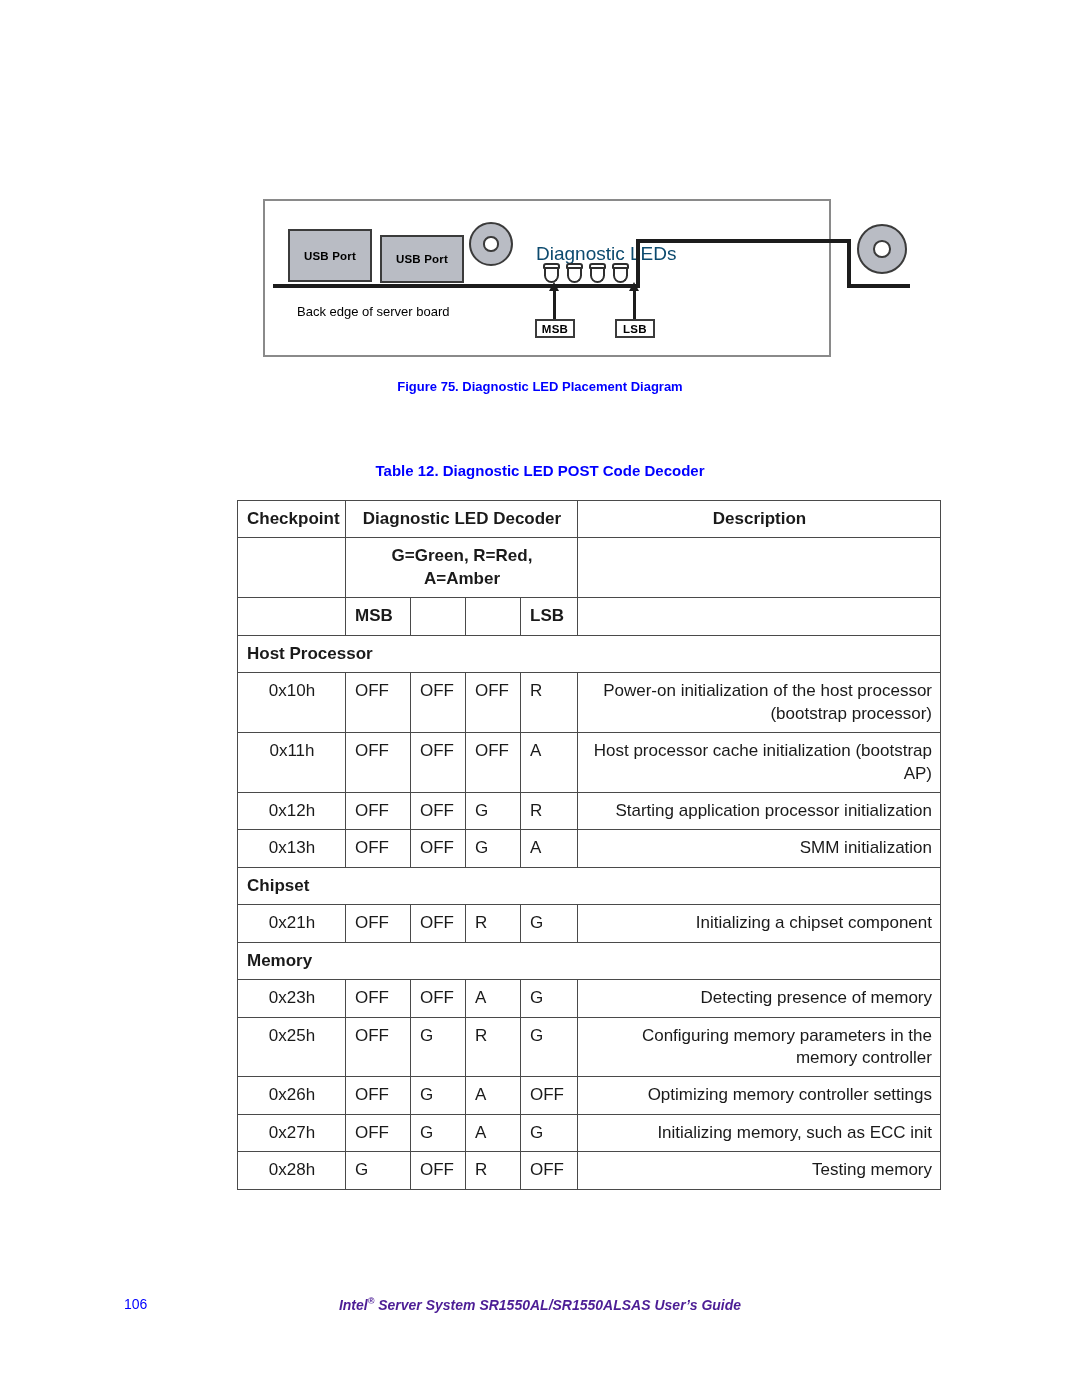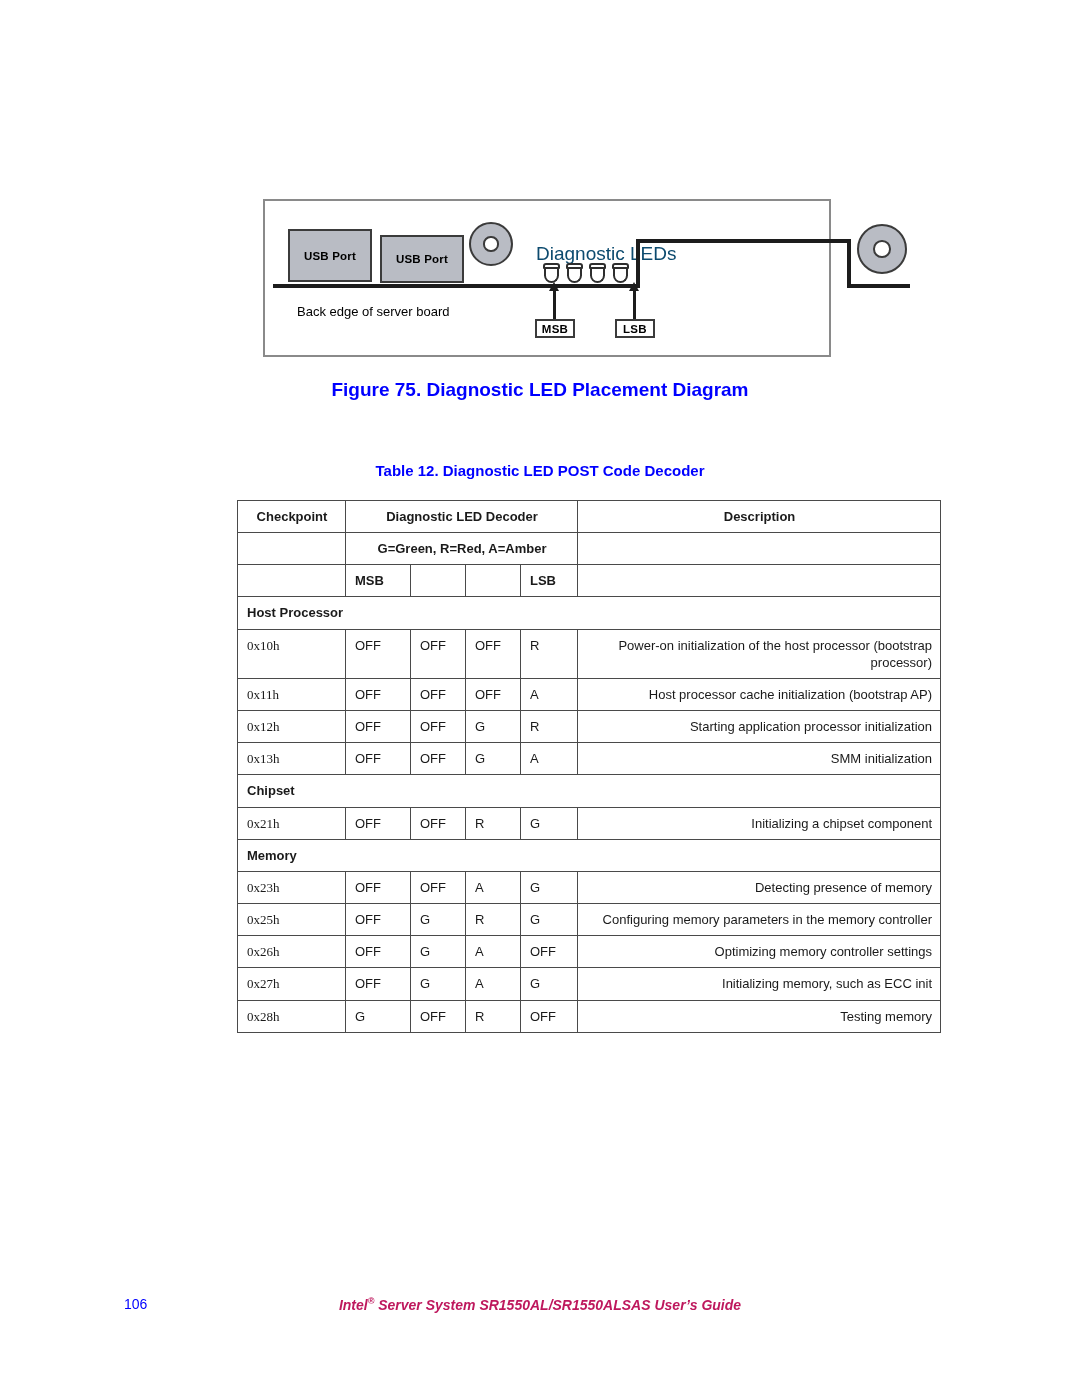--- a/index.html
+++ b/index.html
@@ -194,32 +194,32 @@
   .arrow-lsb { left: 368px; top: 89px; height: 29px; }
 
   
   .caption {
     position: absolute;
     width: 1080px;
     text-align: center;
     color: #0000ff;
     font-weight: bold;
   }
-  .fig-caption { top: 379px; left: 0; font-size: 19px; }
+  .fig-caption { top: 379px; left: 0; font-size: 13px; }
   .table-caption { top: 462px; left: 0; font-size: 15px; }
 
   
   table.decoder {
     position: absolute;
     left: 237px;
     top: 500px;
     width: 703px;
     border-collapse: collapse;
     table-layout: fixed;
-    font-size: 13px;
+    font-size: 17px;
   }
   table.decoder td {
     border: 1px solid #4a4a4a;
     padding: 7px 8px 7px 9px;
     vertical-align: top;
     line-height: 1.32;
     color: #1a1a1a;
     background: #ffffff;
   }
   td.hdr {
@@ -232,21 +232,21 @@
     font-weight: bold;
     text-align: left;
   }
   td.section {
     color: #0000ff;
     font-weight: bold;
     text-align: left;
     padding-top: 9px;
     padding-bottom: 18px;
   }
-  td.cp { text-align: left; font-family: Liberation Serif, serif; }
+  td.cp { text-align: center; }
   td.led-val { text-align: left; }
   td.desc { text-align: right; }
   .col-cp    { width: 108px; }
   .col-l1    { width: 65px; }
   .col-l2    { width: 55px; }
   .col-l3    { width: 55px; }
   .col-l4    { width: 57px; }
   .col-desc  { width: 363px; }
 
   .tall td { padding-bottom: 24px; }
@@ -261,21 +261,21 @@
   }
   .footer-title {
     position: absolute;
     left: 0;
     top: 1296px;
     width: 1080px;
     text-align: center;
     font-size: 14px;
     font-style: italic;
     font-weight: bold;
-    color: #be185d;
+    color: #4c1d95;
   }
   .footer-title sup { font-size: 9px; vertical-align: super; }
 </style>
 </head>
 <body>
 
 <div class="figure-box">
 
   <div class="usb-port usb-1">
     <span>USB Port</span>

